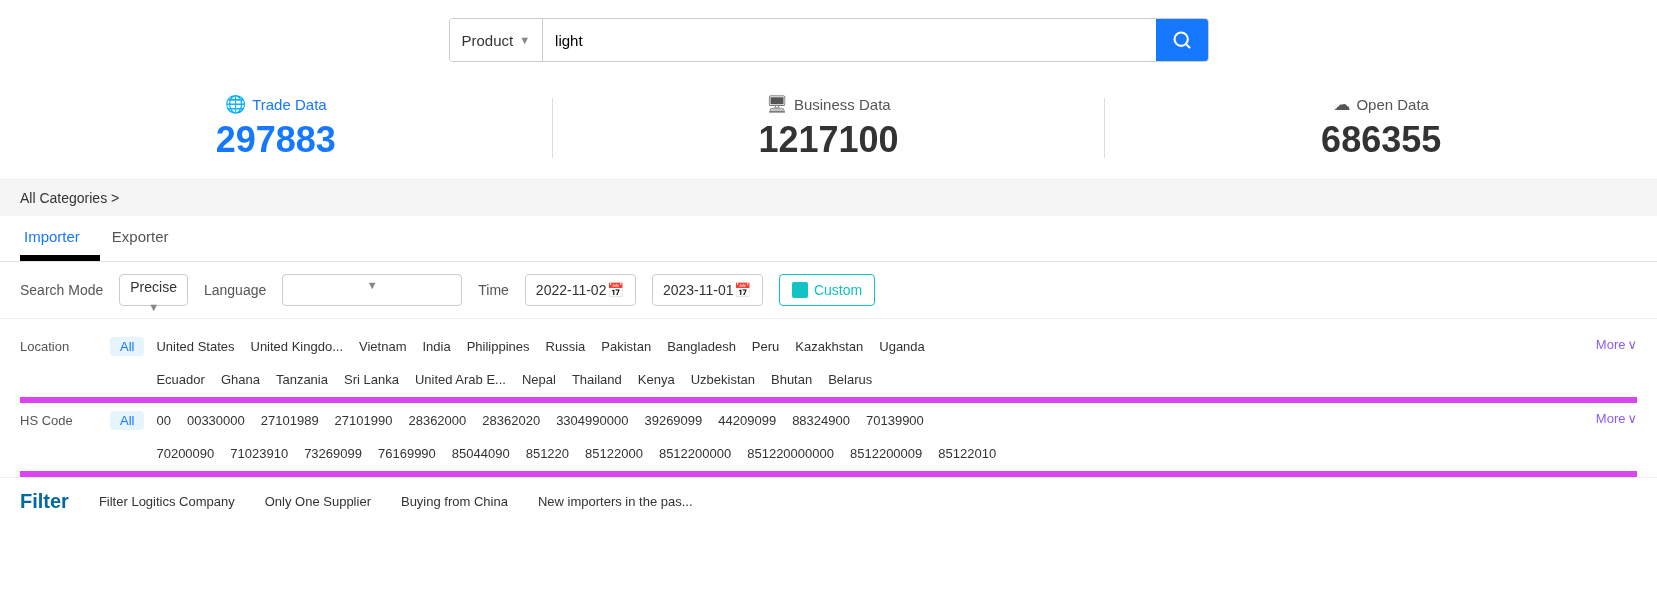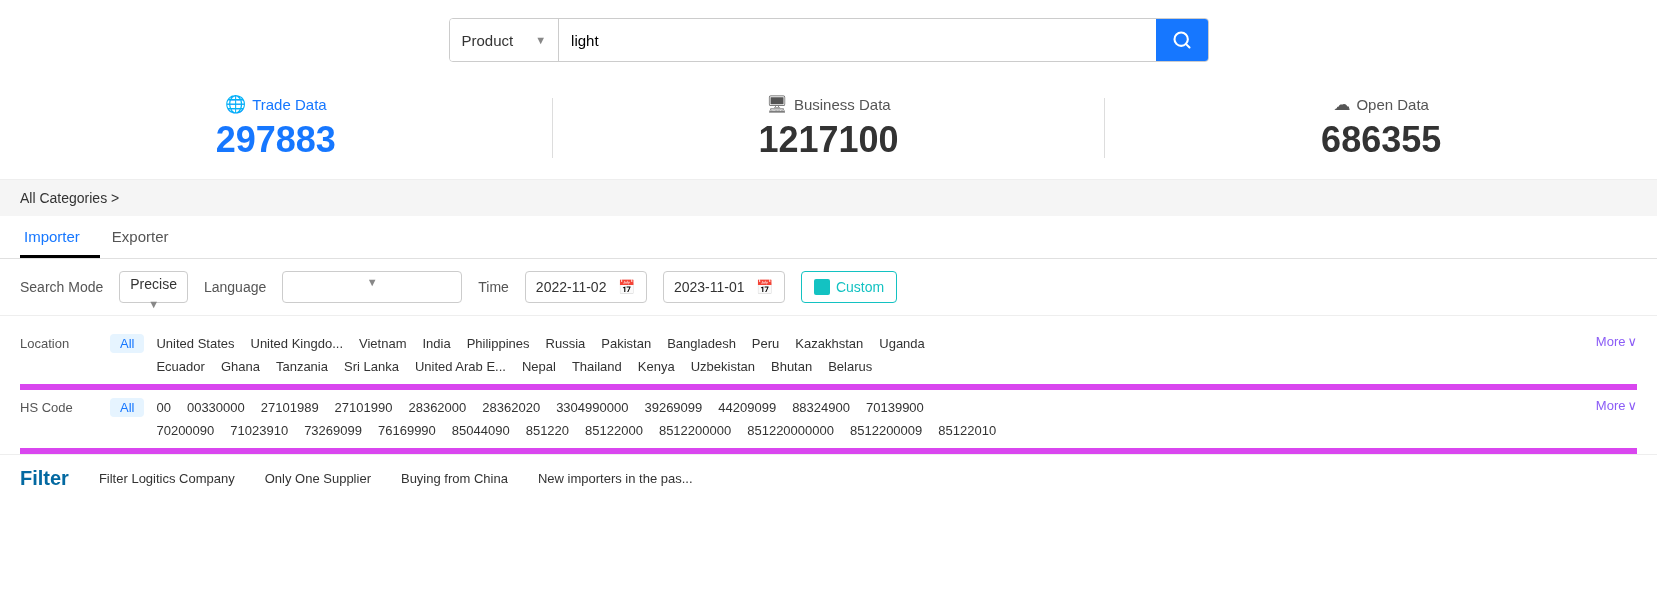--- a/index.html
+++ b/index.html
@@ -21,21 +21,21 @@
       width: 760px;
     }
     .search-type {
       display: flex;
       align-items: center;
       padding: 0 12px;
       background: #fff;
       border-right: 1px solid #ccc;
       height: 42px;
       cursor: pointer;
-      gap: 22px;
+      gap: 6px;
       font-size: 15px;
       color: #333;
       white-space: nowrap;
     }
     .search-input {
       flex: 1;
       border: none;
       outline: none;
       padding: 0 12px;
       font-size: 15px;
@@ -112,21 +112,21 @@
     .tab {
       padding: 12px 20px 10px 4px;
       cursor: pointer;
       font-size: 15px;
       color: #555;
       border-bottom: 3px solid transparent;
       margin-right: 8px;
     }
     .tab.active {
       color: #1677ff;
-      border-bottom: 3px solid #000000;
+      border-bottom: 6px solid #000000;
       font-weight: 500;
     }
 
     
     .filter-row {
       display: flex;
       align-items: center;
       padding: 12px 20px;
       gap: 16px;
       background: #fff;
@@ -149,21 +149,21 @@
     .language-select {
       width: 180px;
       color: #aaa;
     }
     .time-input {
       display: flex;
       align-items: center;
       border: 1px solid #ccc;
       border-radius: 4px;
       padding: 4px 10px;
-      gap: 12px;
+      gap: 1px;
       font-size: 14px;
       height: 32px;
       background: #fff;
     }
     .custom-btn {
       display: flex;
       align-items: center;
       gap: 6px;
       border: 1px solid #13c2c2;
       border-radius: 4px;
@@ -207,21 +207,21 @@
       border-radius: 4px;
       padding: 2px 10px;
       font-size: 13px;
       cursor: pointer;
       margin-right: 8px;
       flex-shrink: 0;
     }
     .tags-grid {
       display: flex;
       flex-wrap: wrap;
-      gap: 4px 0;
+      gap: 14px 0;
       flex: 1;
     }
     .tag-item {
       font-size: 13px;
       color: #333;
       padding: 2px 12px 2px 4px;
       cursor: pointer;
       white-space: nowrap;
     }
     .more-link {

